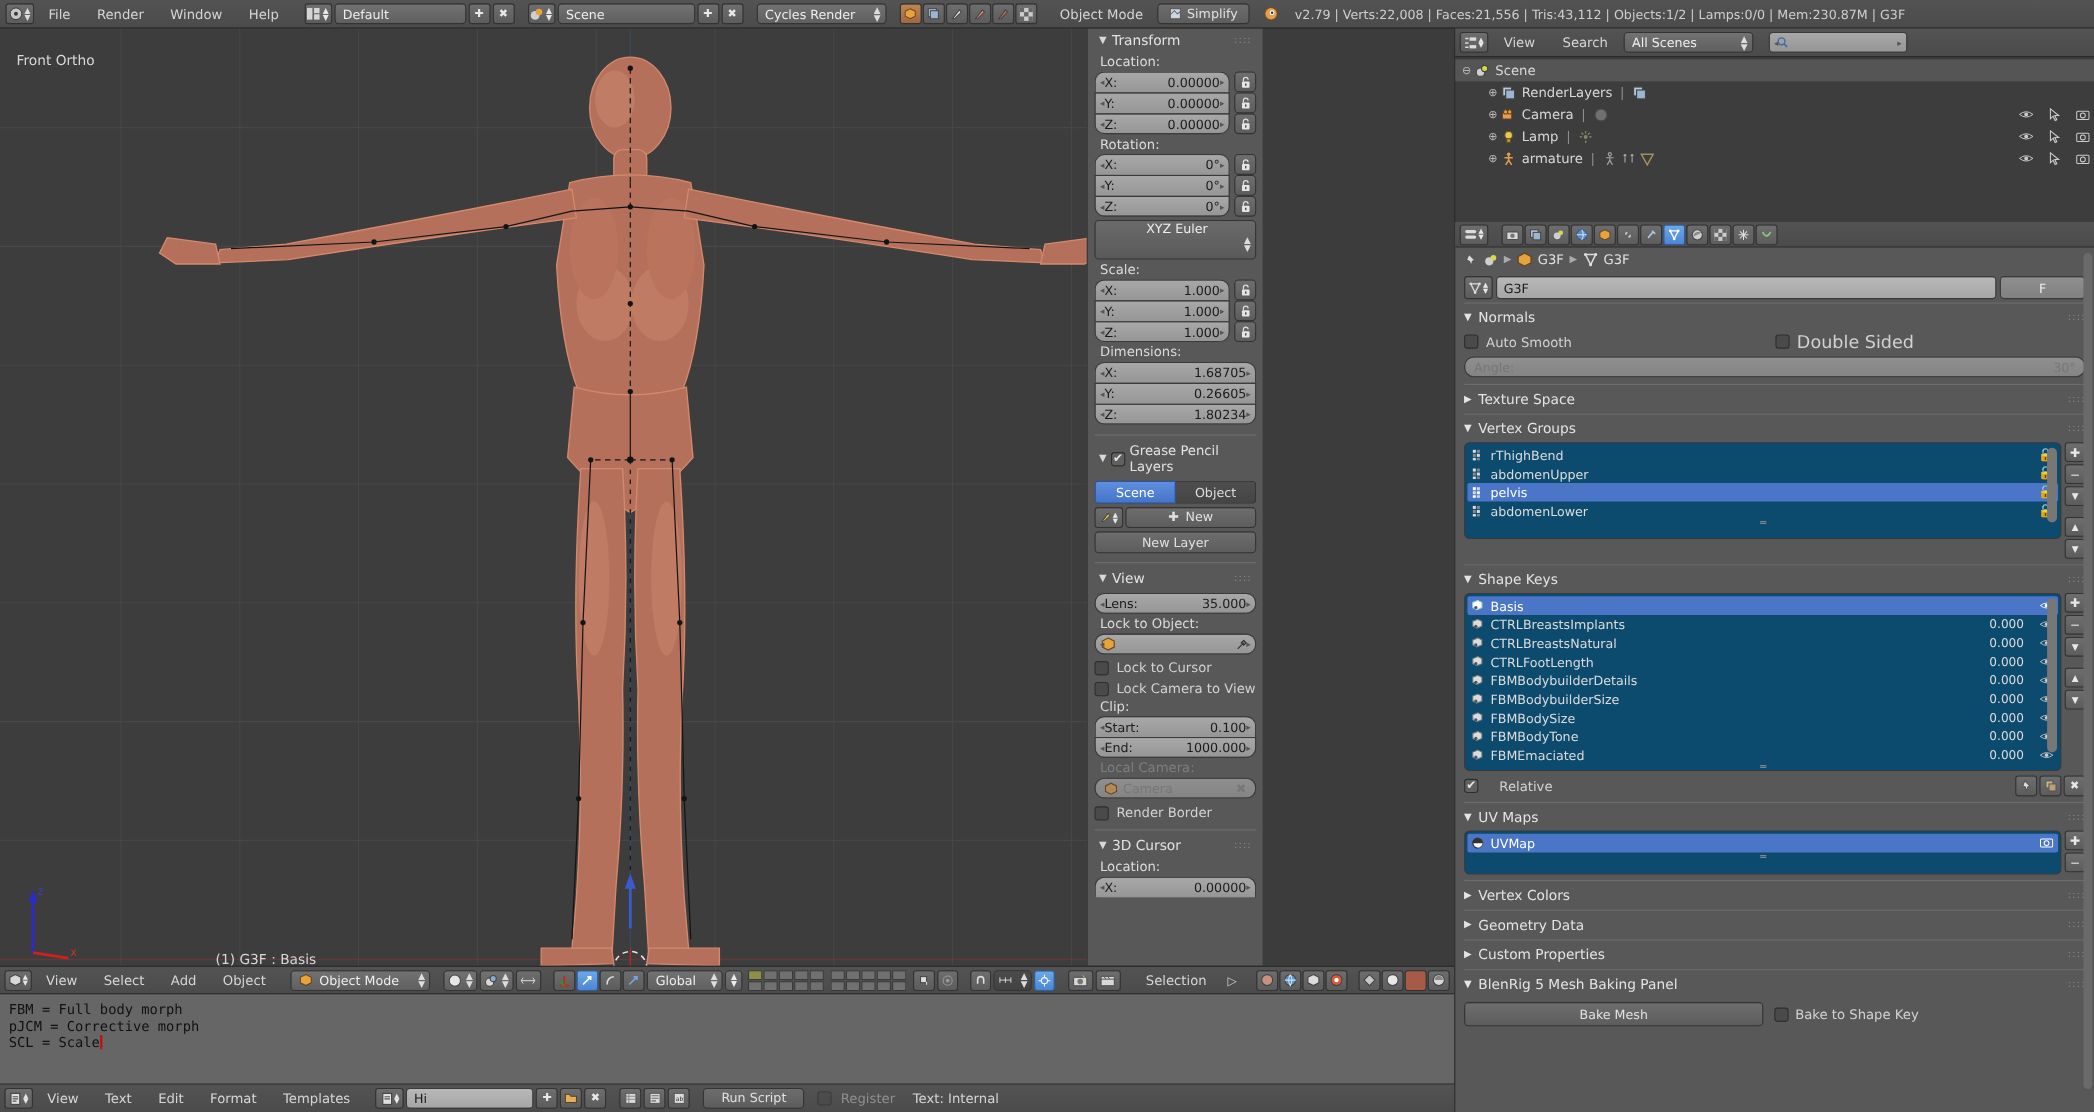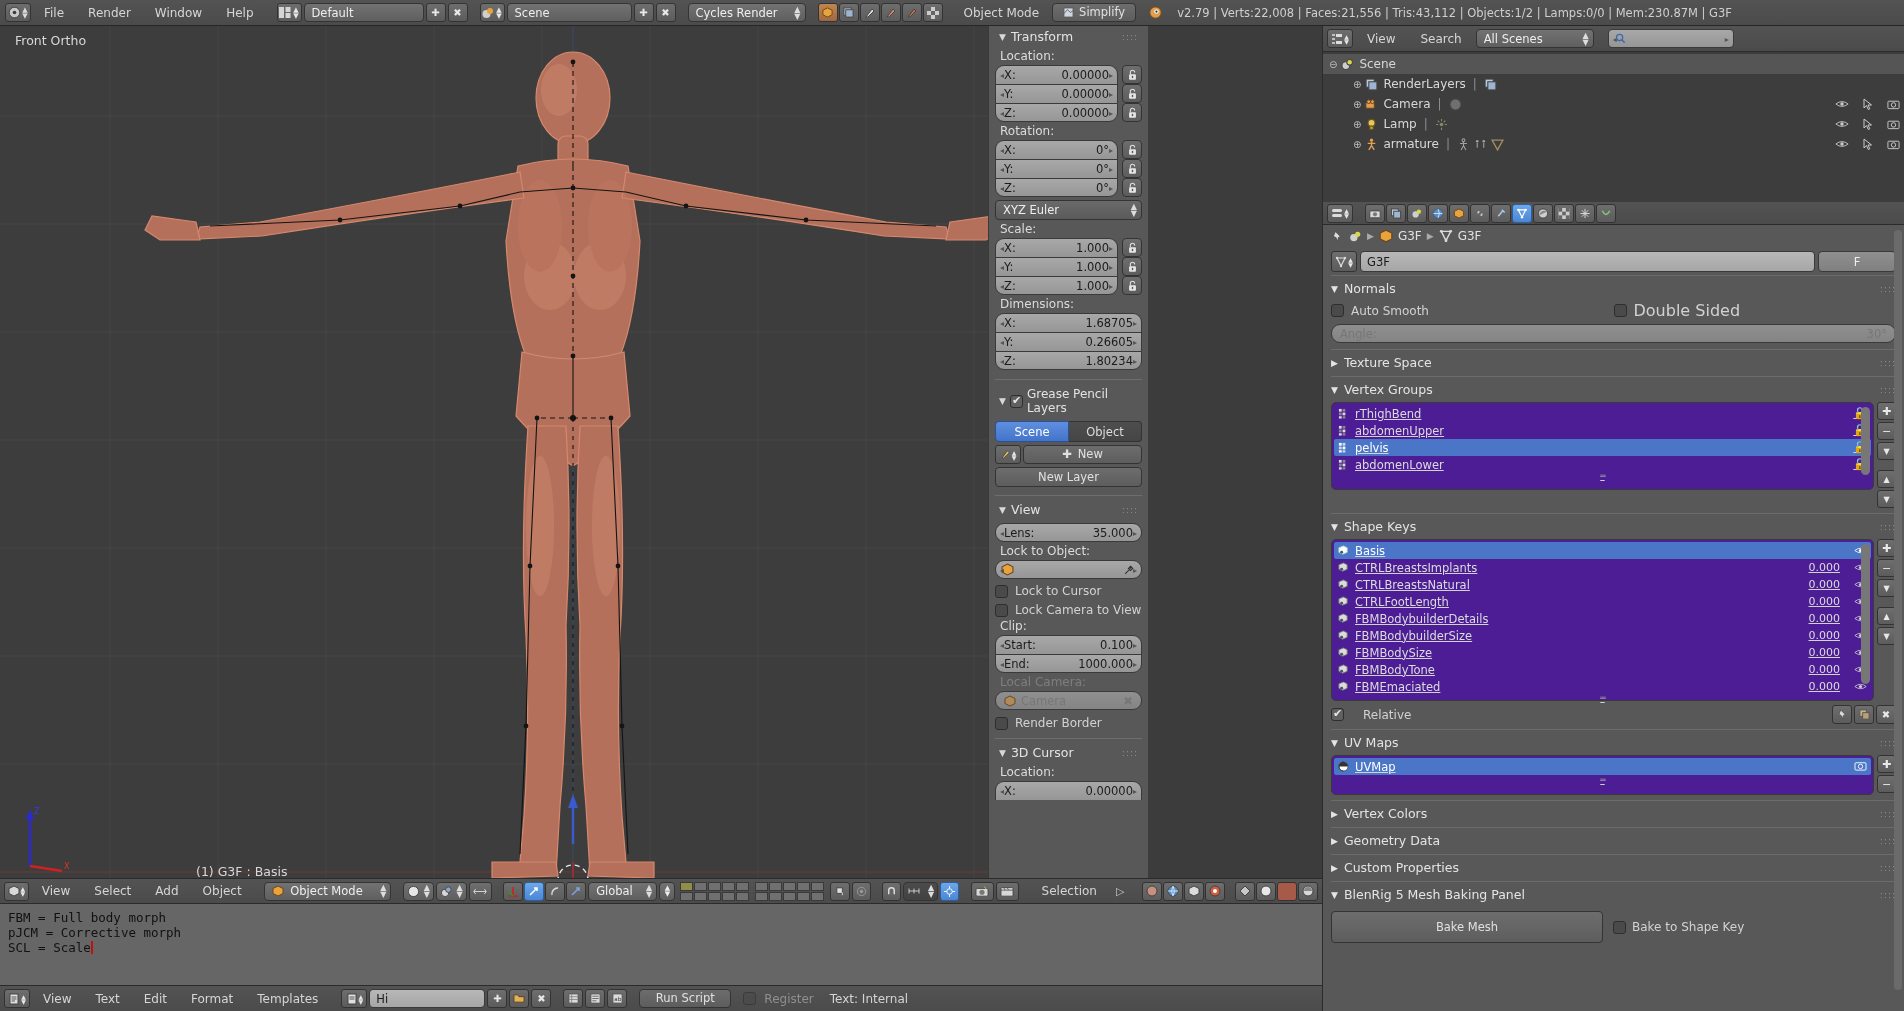--- a/index.html
+++ b/index.html
@@ -142,21 +142,21 @@
   }
   .breadcrumb { display:flex; align-items:center; gap:5px; height:22px; padding:0 8px; font-size:12px; color:#e0e0e0;}
   .prow { display:flex; align-items:center; padding:0 8px; }
   .pdivider { height:1px; background:#6c6c6c; margin:3px 8px 2px 8px;}
   .namefield {
     height:19px; border:1px solid #3a3a3a; border-radius:4px;
     background:linear-gradient(#b8b8b8,#a6a6a6); color:#1a1a1a; display:flex; align-items:center;
     padding:0 6px; font-size:11.5px;
   }
   .listbox {
-    background:#4c1d95; border:1px solid #3a3a3a; border-radius:5px; padding:2px; position:relative;text-decoration:underline;
+    background:#0c4a6e; border:1px solid #3a3a3a; border-radius:5px; padding:2px; position:relative;
   }
   .litem { display:flex; align-items:center; height:17px; font-size:11.5px; color:#dcdcdc; padding:0 4px; gap:6px;}
   .litem.sel { background:#4b76c8; color:#fff; border-radius:2px;}
   .litem .v { margin-left:auto; font-size:11px; }
   .vscroll { position:absolute; right:3px; top:4px; width:9px; border-radius:5px; background:#777; }
   .sidebtns { display:flex; flex-direction:column; gap:2px; margin-left:3px;}
   .sbtn { width:19px;height:18px;border:1px solid #333;border-radius:3px;background:linear-gradient(#6e6e6e,#5c5c5c);
           display:flex;align-items:center;justify-content:center;font-size:11px;color:#e8e8e8;}
   .hgrip { text-align:center; color:#9a9a9a; font-size:9px; letter-spacing:-1px; line-height:7px;}
   .sec-row { display:flex;align-items:center;gap:6px;padding:3px 8px; font-size:12.5px; color:#e4e4e4; }
@@ -367,21 +367,21 @@
 
       <g>
         <line x1="30" y1="840" x2="30" y2="790" stroke="#2a2ad0" stroke-width="2.5"></line>
         <polygon points="30,783 26,794 34,794" fill="#2a2ad0"></polygon>
         <line x1="30" y1="840" x2="62" y2="845" stroke="#d02020" stroke-width="2.5"></line>
         <text x="34" y="788" fill="#3a3ae0" font-size="8">Z</text>
         <text x="64" y="843" fill="#e03030" font-size="8">X</text>
       </g>
     </svg>
 
-    <div class="vtext" style="left:15px; top:7px;">Front Ortho</div>
+    <div class="vtext" style="left:15px; top:21px;">Front Ortho</div>
     <div class="vtext" style="left:196px; top:838px; font-size:12.5px;">(1) G3F : Basis</div>
 
     <div id="npanel">
 
       <div class="panel-hdr">
         <span class="tri">▼</span>
         <span>Transform</span>
         <span class="grip">::::</span>
       </div>
       <div class="sect-label">Location:</div>
@@ -458,21 +458,21 @@
             </div>
           <div class="lockbtn">
               <svg viewBox="0 0 12 14">
                 <path d="M3.5 6 V4 a2.5 2.5 0 0 1 5 0" fill="none" stroke="#ddd" stroke-width="1.3"></path>
                 <rect x="2" y="6" width="8" height="6.5" rx="1" fill="#e6e6e6"></rect>
                 <rect x="5.2" y="8" width="1.6" height="2.6" fill="#555"></rect>
               </svg>
             </div>
         </div>
       </div>
-      <div class="dropdown" style="margin-top:3px;height:20px;background:linear-gradient(#6a6a6a,#5a5a5a);">
+      <div class="dropdown" style="margin-top:3px;height:36px;background:linear-gradient(#6a6a6a,#5a5a5a);flex-direction:column;">
         <span>XYZ Euler</span>
         <span class="arrows">▲<br>▼</span>
       </div>
 
       <div class="sect-label">Scale:</div>
       <div class="row" style="gap:4px;">
         <div style="flex:1;">
           <div class="vfield stack-top">
               <span class="lbl">X:</span>
               <span class="val">1.000</span>
@@ -1435,21 +1435,21 @@
       <span>Custom Properties</span>
       <span class="grip">::::</span>
     </div>
     <div class="pdivider"></div>
     <div class="sec-row">
       <span style="font-size:9px;">▼</span>
       <span>BlenRig 5 Mesh Baking Panel</span>
       <span class="grip">::::</span>
     </div>
     <div class="prow" style="margin-top:6px;gap:10px;">
-      <div class="btn" style="width:272px;height:32px;">
+      <div class="btn" style="width:272px;height:22px;">
           <span>Bake Mesh</span>
         </div>
       <span class="ckbox"></span>
       <span style="font-size:12px;margin-left:-4px;">Bake to Shape Key</span>
     </div>
 
     <div style="position:absolute;right:2px;top:28px;width:8px;height:760px;border-radius:4px;background:#6a6a6a;"></div>
   </div>
 
 </div>

